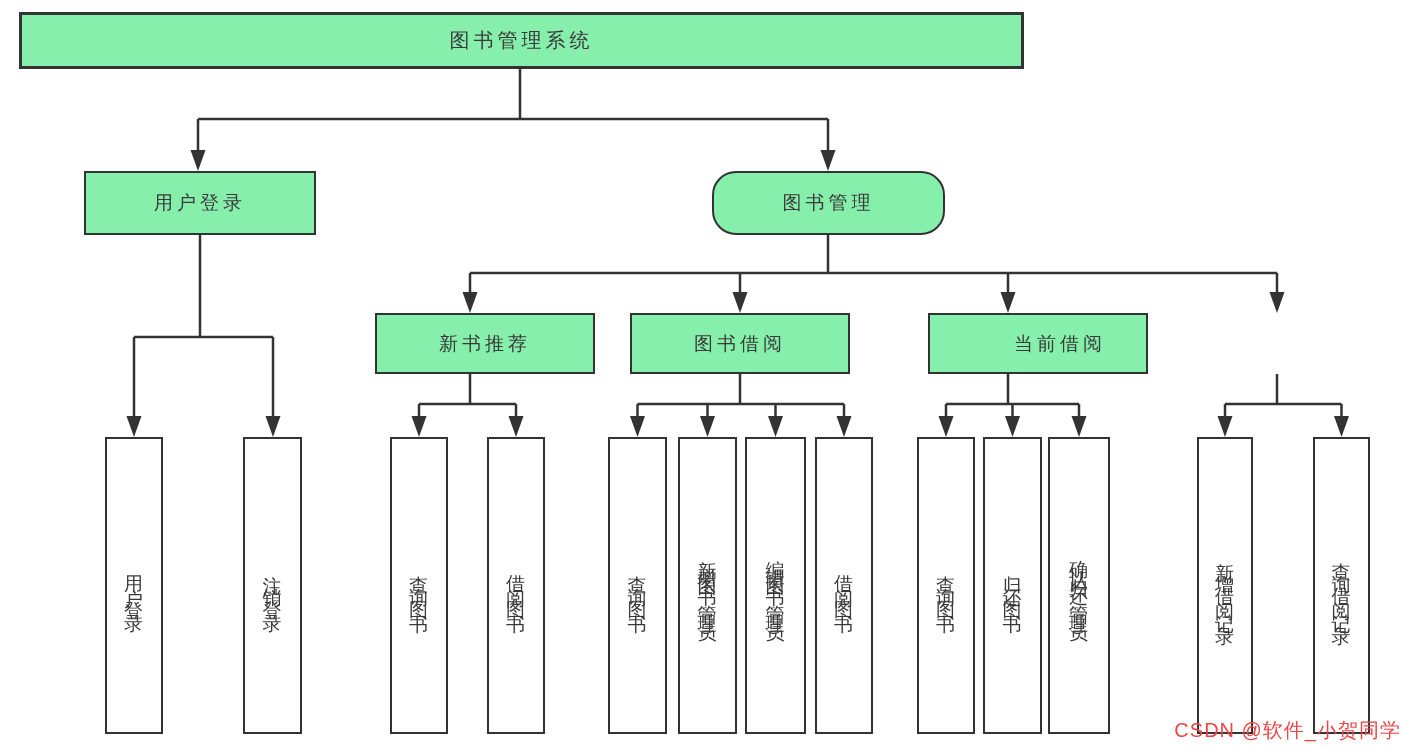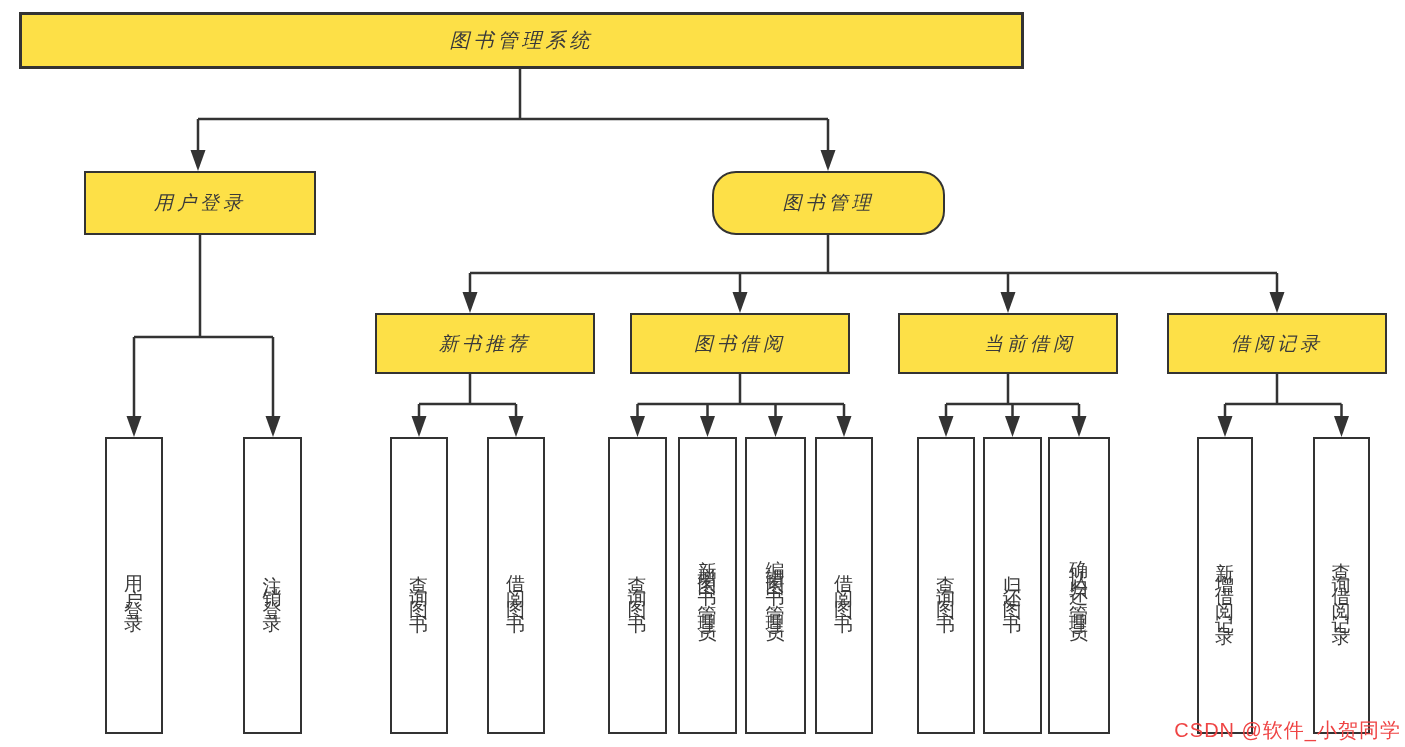--- a/index.html
+++ b/index.html
@@ -4,33 +4,32 @@
 <style>
   html,body{margin:0;padding:0;}
   body{
     width:1405px;height:747px;position:relative;overflow:hidden;
     background:#ffffff;
     font-family:"Liberation Sans","DejaVu Sans",sans-serif;
   }
   .stage{position:absolute;inset:0;width:1405px;height:747px;}
   svg.wires{position:absolute;left:0;top:0;z-index:1;}
   .node{
-    position:absolute;box-sizing:border-box;background:#fde047;
+    position:absolute;box-sizing:border-box;background:#86efac;
     border:2.5px solid #333333;display:flex;align-items:center;justify-content:center;
     color:#3a3a3a;font-size:19px;letter-spacing:4px;z-index:2;
     white-space:nowrap;
-    font-style:italic;
   }
   .node.root{border-width:3px;left:19px;top:12px;width:1005px;height:57px;font-size:20px;}
   .n-user-login{left:84px;top:171px;width:232px;height:64px;}
   .n-book-mgmt{left:712px;top:171px;width:233px;height:64px;border-radius:24px;}
   .n-l3{top:313px;width:220px;height:61px;}
   .n-newbook{left:375px;}
   .n-borrowing{left:630px;text-align:center;}
-  .n-current{left:898px;padding-left:44px;}
+  .n-current{left:928px;padding-left:44px;}
   .n-records{left:1167px;}
   .leaf{
     position:absolute;top:437px;height:297px;box-sizing:border-box;
     background:#ffffff;border:2.5px solid #333333;
     display:flex;align-items:center;justify-content:center;z-index:2;
   }
   .vtext{
     writing-mode:vertical-rl;text-orientation:mixed;
     font-size:19px;line-height:1;letter-spacing:13px;color:#3a3a3a;
   }
@@ -116,23 +115,20 @@
 
   <div class="node n-l3 n-newbook">
     <span>新书推荐</span>
   </div>
   <div class="node n-l3 n-borrowing">
     <span>图书借阅</span>
   </div>
   <div class="node n-l3 n-current">
     <span>当前借阅</span>
   </div>
-  <div class="node n-l3 n-records">
-    <span>借阅记录</span>
-  </div>
 
   <div class="leaf l1">
     <span class="vtext">用户登录</span>
   </div>
   <div class="leaf l2">
     <span class="vtext">注销登录</span>
   </div>
 
   <div class="leaf l3">
     <span class="vtext">查询图书</span>

